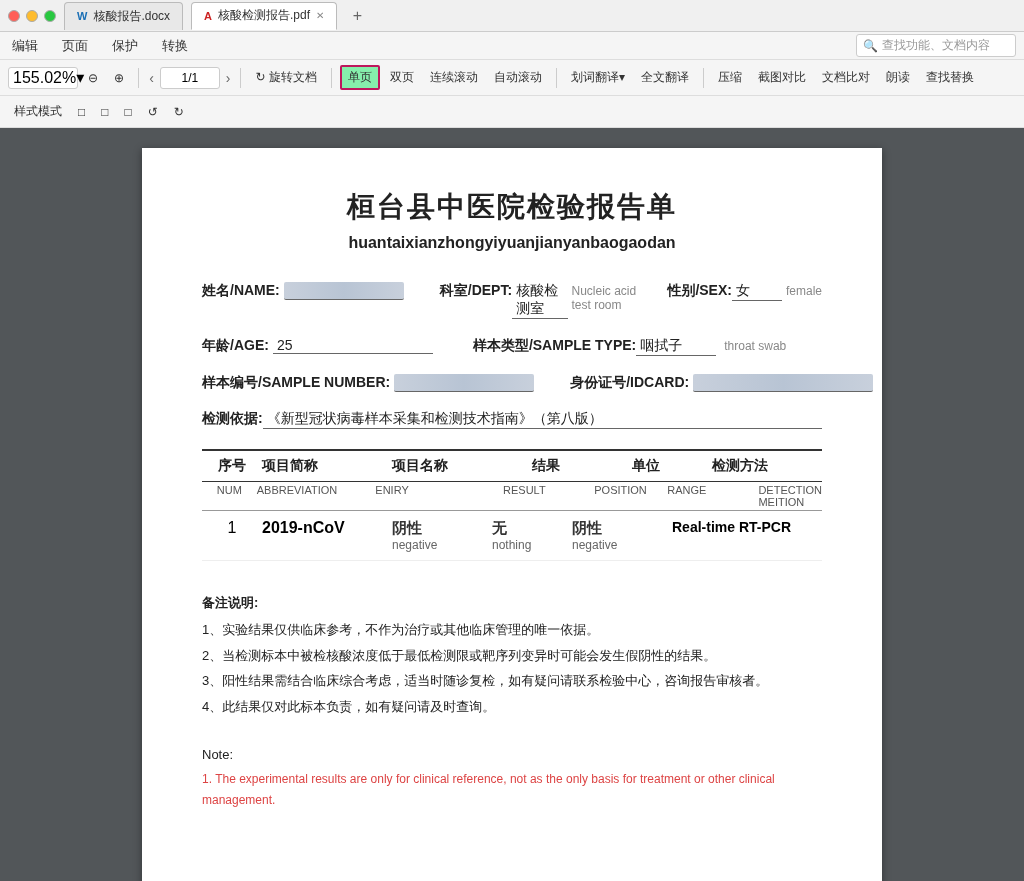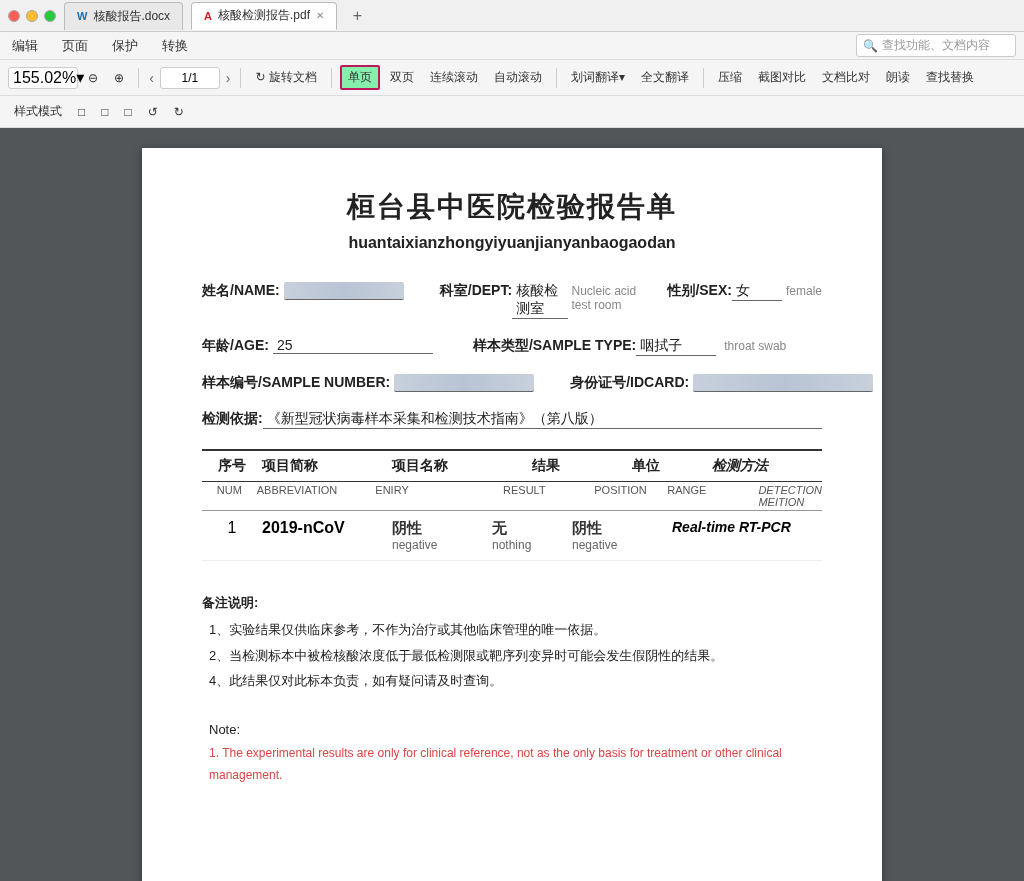--- a/index.html
+++ b/index.html
@@ -151,36 +151,36 @@
     .table-data-row {
       display: flex; padding: 8px 0; border-bottom: 1px solid #eee;
       align-items: flex-start;
     }
     .col-num { width: 60px; text-align: center; }
     .col-abbr { width: 130px; }
     .col-name { width: 140px; }
     .col-result { width: 100px; }
     .col-unit { width: 80px; }
     .col-range { width: 100px; }
-    .col-method { flex: 1; font-style: italic; }
+    .col-method { flex: 1; }
 
     .result-negative { color: #333; font-size: 15px; font-weight: bold; }
     .result-negative-en { color: #666; font-size: 12px; }
 
     .detection-basis {
       display: flex; align-items: baseline; margin-bottom: 20px; font-size: 14px; color: #222;
     }
     .basis-text {
       border-bottom: 1px solid #666; padding: 0 4px;
       flex: 1;
     }
 
     .notes-section { margin-top: 30px; font-size: 13px; color: #222; line-height: 1.8; }
     .notes-title { font-weight: bold; margin-bottom: 4px; }
-    .note-item { margin-bottom: 2px; margin-left: 7px; }
+    .note-item { margin-bottom: 2px; }
     .note-en { color: #d44; font-size: 12px; }
   </style>
 </head>
 <body>
 
 <div class="title-bar">
   <div class="window-controls">
     <span class="win-btn close"></span>
     <span class="win-btn minimize"></span>
     <span class="win-btn maximize"></span>
@@ -323,20 +323,21 @@
         <div class="result-negative">阴性</div>
         <div class="result-negative-en">negative</div>
       </div>
       <div class="col-method" style="font-weight:bold; font-size:14px;">Real-time RT-PCR</div>
     </div>
 
     <div class="notes-section">
       <div class="notes-title">备注说明:</div>
       <div class="note-item">1、实验结果仅供临床参考，不作为治疗或其他临床管理的唯一依据。</div>
       <div class="note-item">2、当检测标本中被检核酸浓度低于最低检测限或靶序列变异时可能会发生假阴性的结果。</div>
+      <div class="note-item">3、阳性结果需结合临床综合考虑，适当时随诊复检，如有疑问请联系检验中心，咨询报告审核者。</div>
       <div class="note-item">4、此结果仅对此标本负责，如有疑问请及时查询。</div>
       <br>
       <div class="note-item">Note:</div>
       <div class="note-item note-en">1. The experimental results are only for clinical reference, not as the only basis for treatment or other clinical management.</div>
       
     </div>
 
   </div>
 </div>
 

